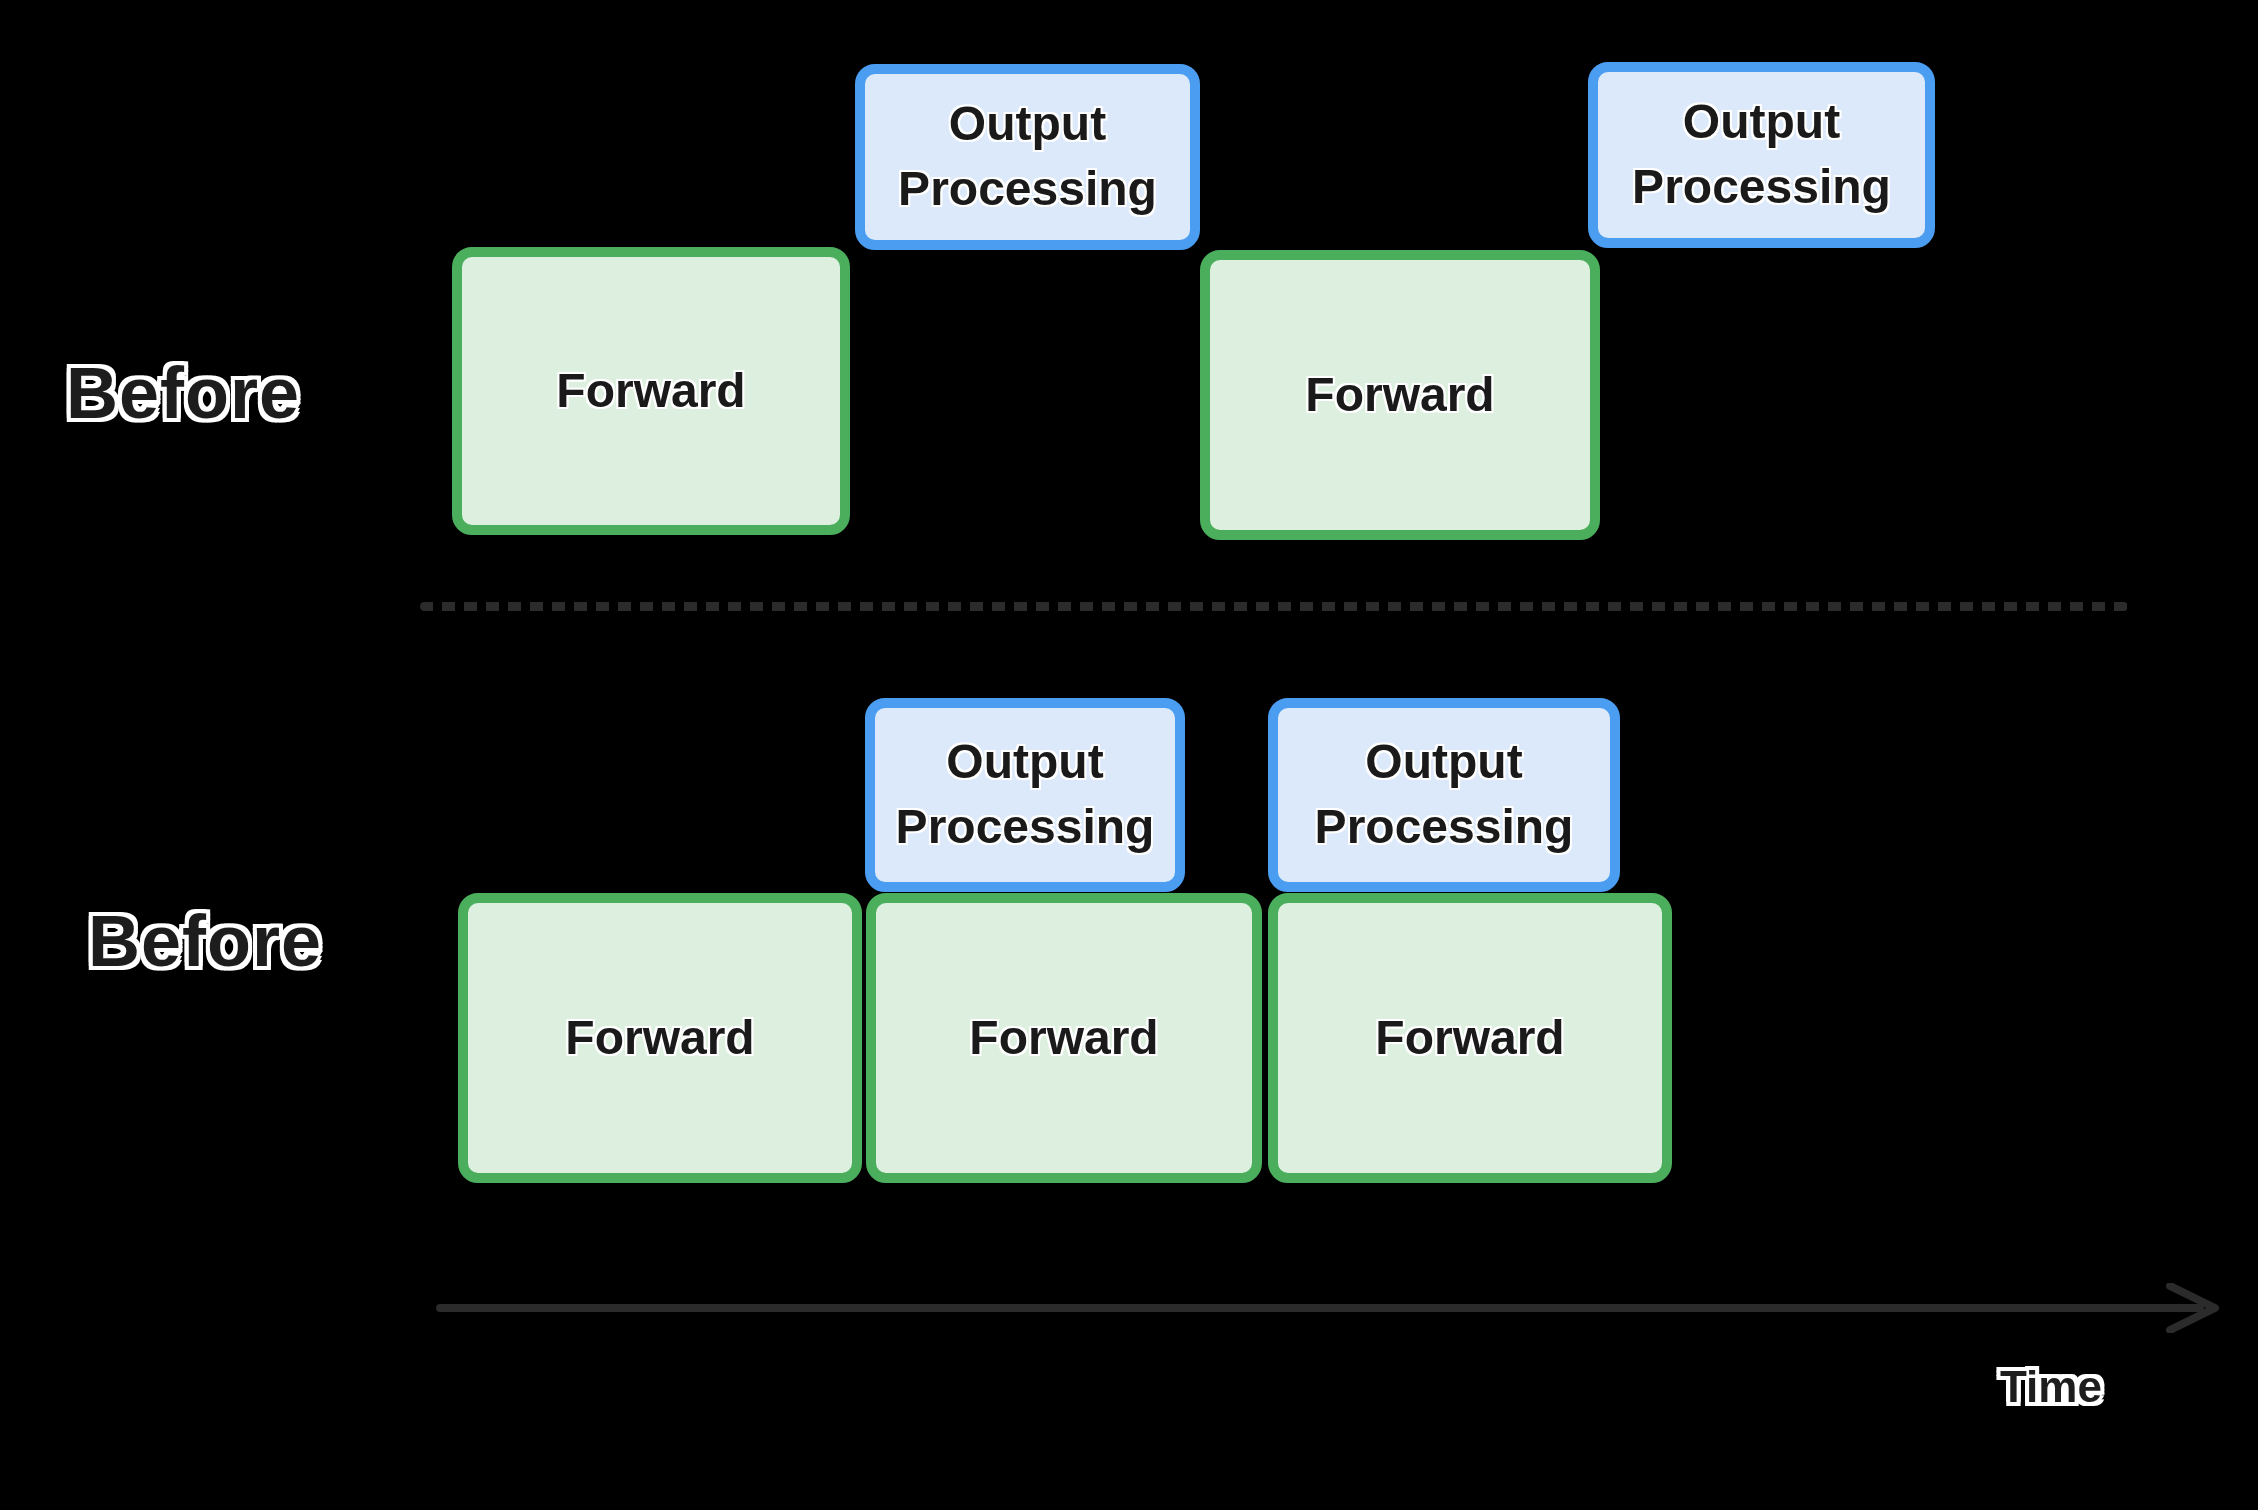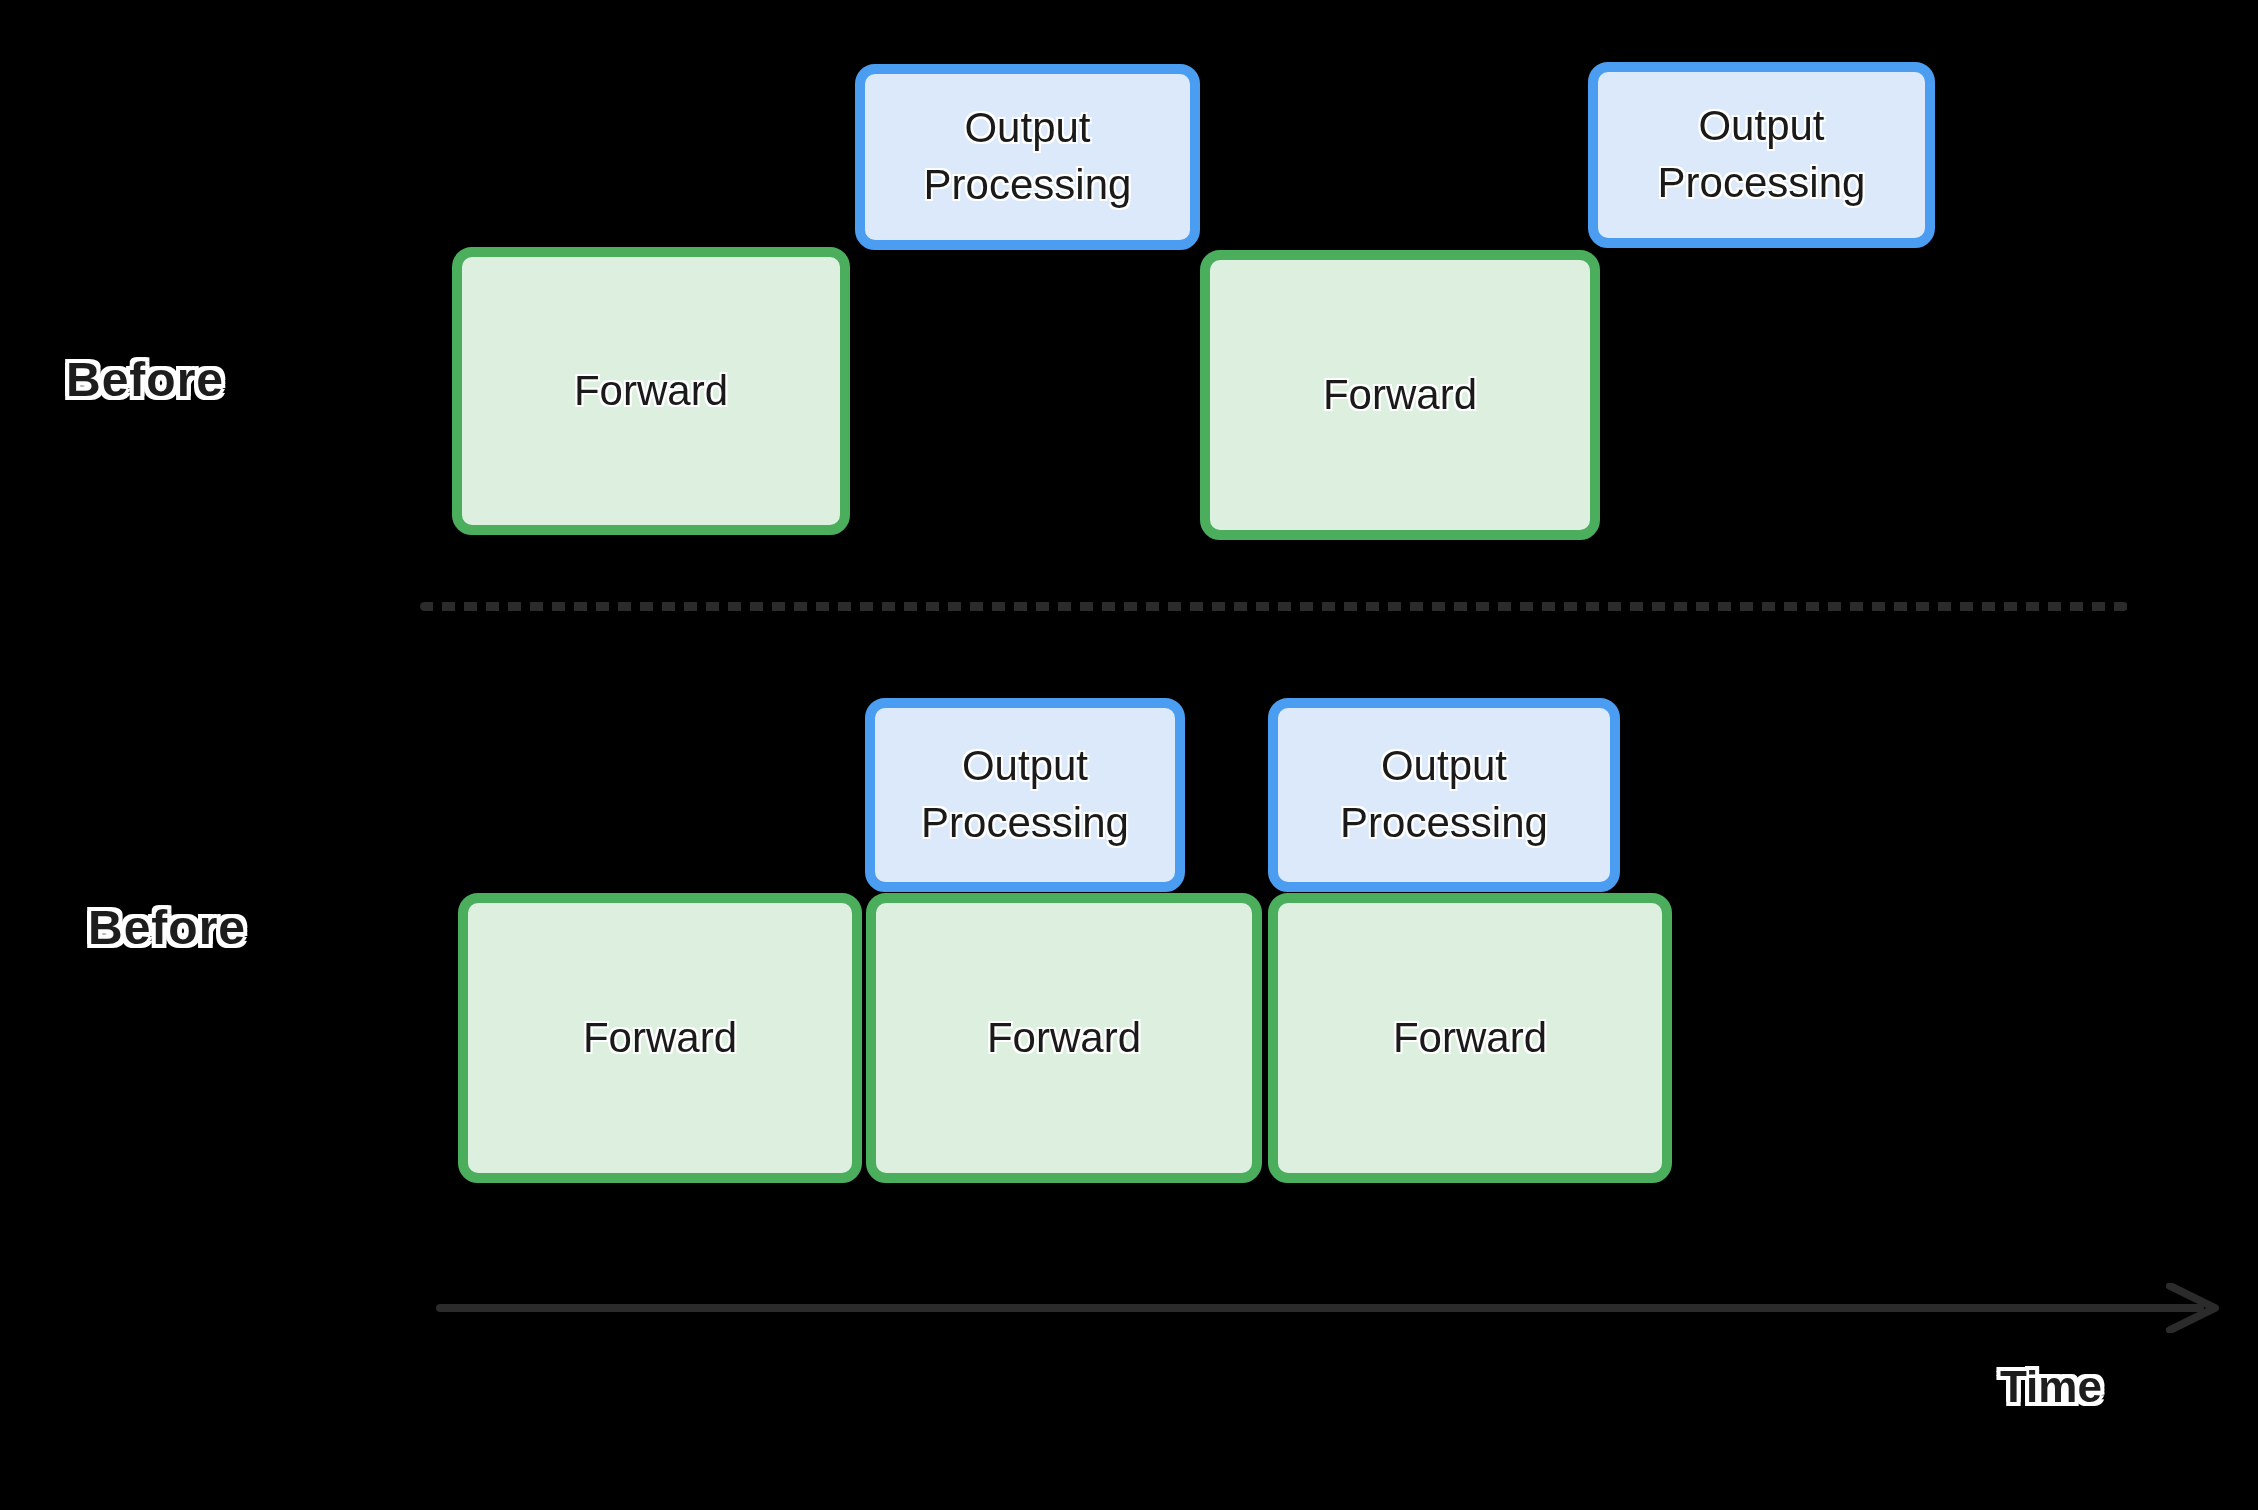--- a/index.html
+++ b/index.html
@@ -12,21 +12,21 @@
     width: 2258px;
     height: 1510px;
     background: var(--bg-color, #000);
     overflow: hidden;
     font-family: "Liberation Sans", sans-serif;
   }
 
   
   .section-label {
     position: absolute;
-    font-size: 48px;
+    font-size: 72px;
     font-weight: 700;
     color: var(--label-color, #1d1d1d);
     letter-spacing: 1px;
     text-shadow:
       -4px -4px 0 #fff, 4px -4px 0 #fff,
       -4px  4px 0 #fff, 4px  4px 0 #fff,
       -4px  0   0 #fff, 4px  0   0 #fff,
        0   -4px 0 #fff, 0    4px 0 #fff;
     white-space: nowrap;
   }
@@ -45,22 +45,22 @@
   }
   .box.forward {
     background: var(--forward-fill, #ddefde);
     border: 10px solid var(--forward-border, #4aae5c);
   }
   .box.output {
     background: var(--output-fill, #dbe9fa);
     border: 10px solid var(--output-border, #4a9df0);
   }
   .box-label {
-    font-size: 42px;
-    font-weight: 400;
+    font-size: 48px;
+    font-weight: 700;
     line-height: 1.35;
     color: var(--text-color, #1a1a1a);
     text-shadow:
       -2px -2px 0 #fff, 2px -2px 0 #fff,
       -2px  2px 0 #fff, 2px  2px 0 #fff;
     padding: 0 16px;
   }
   .box.output .box-label { max-width: 260px; }
 
   

